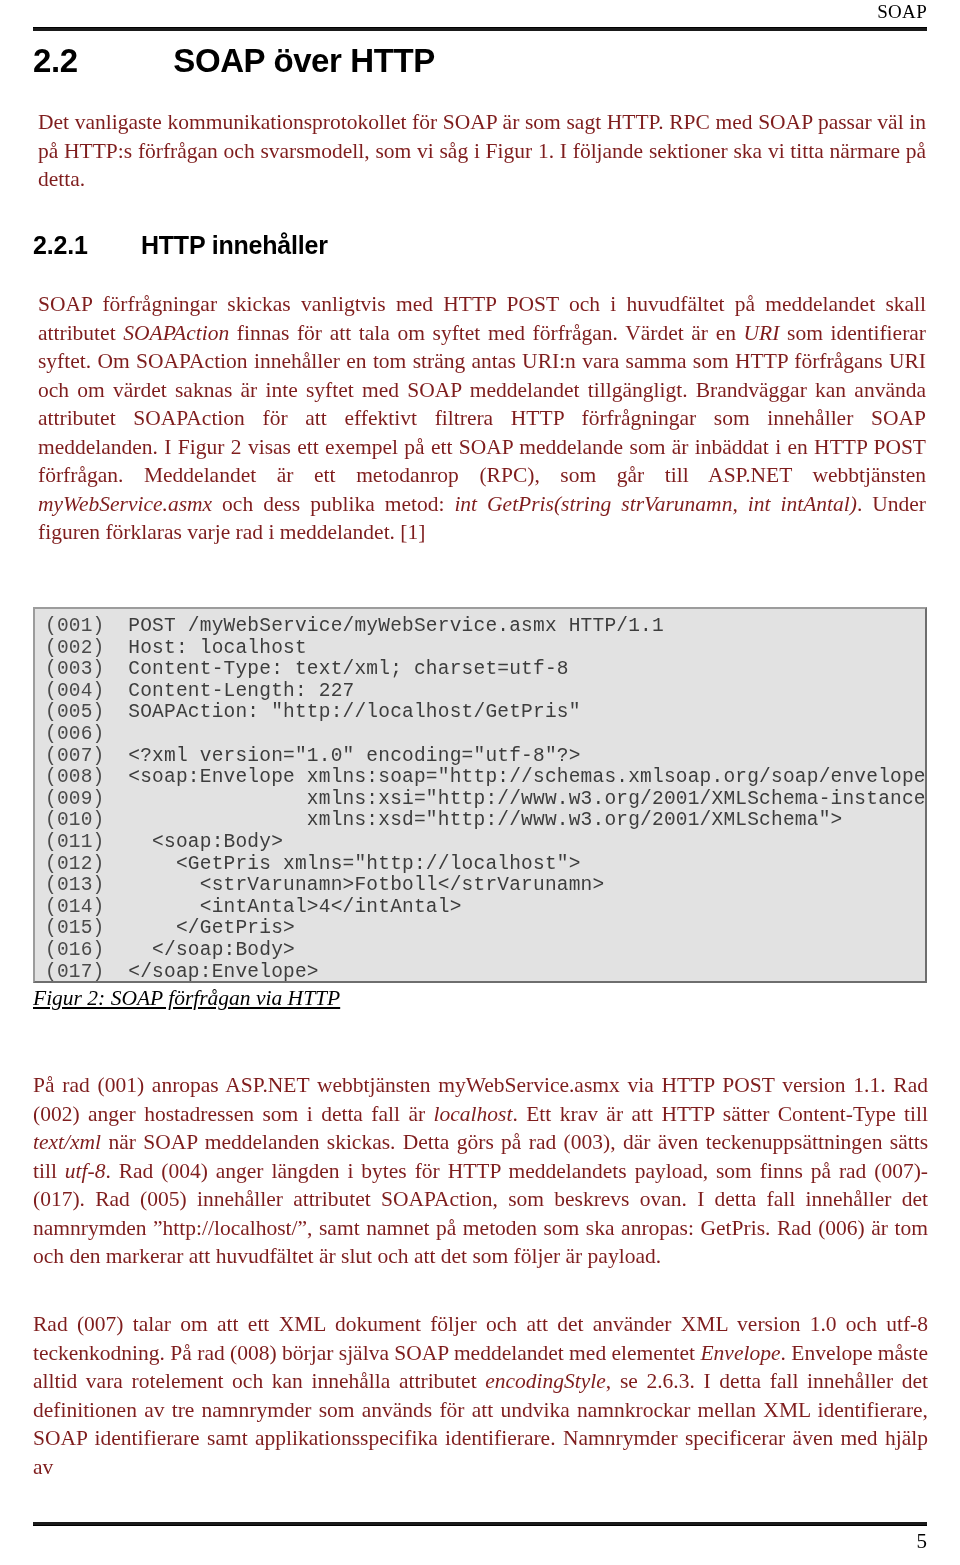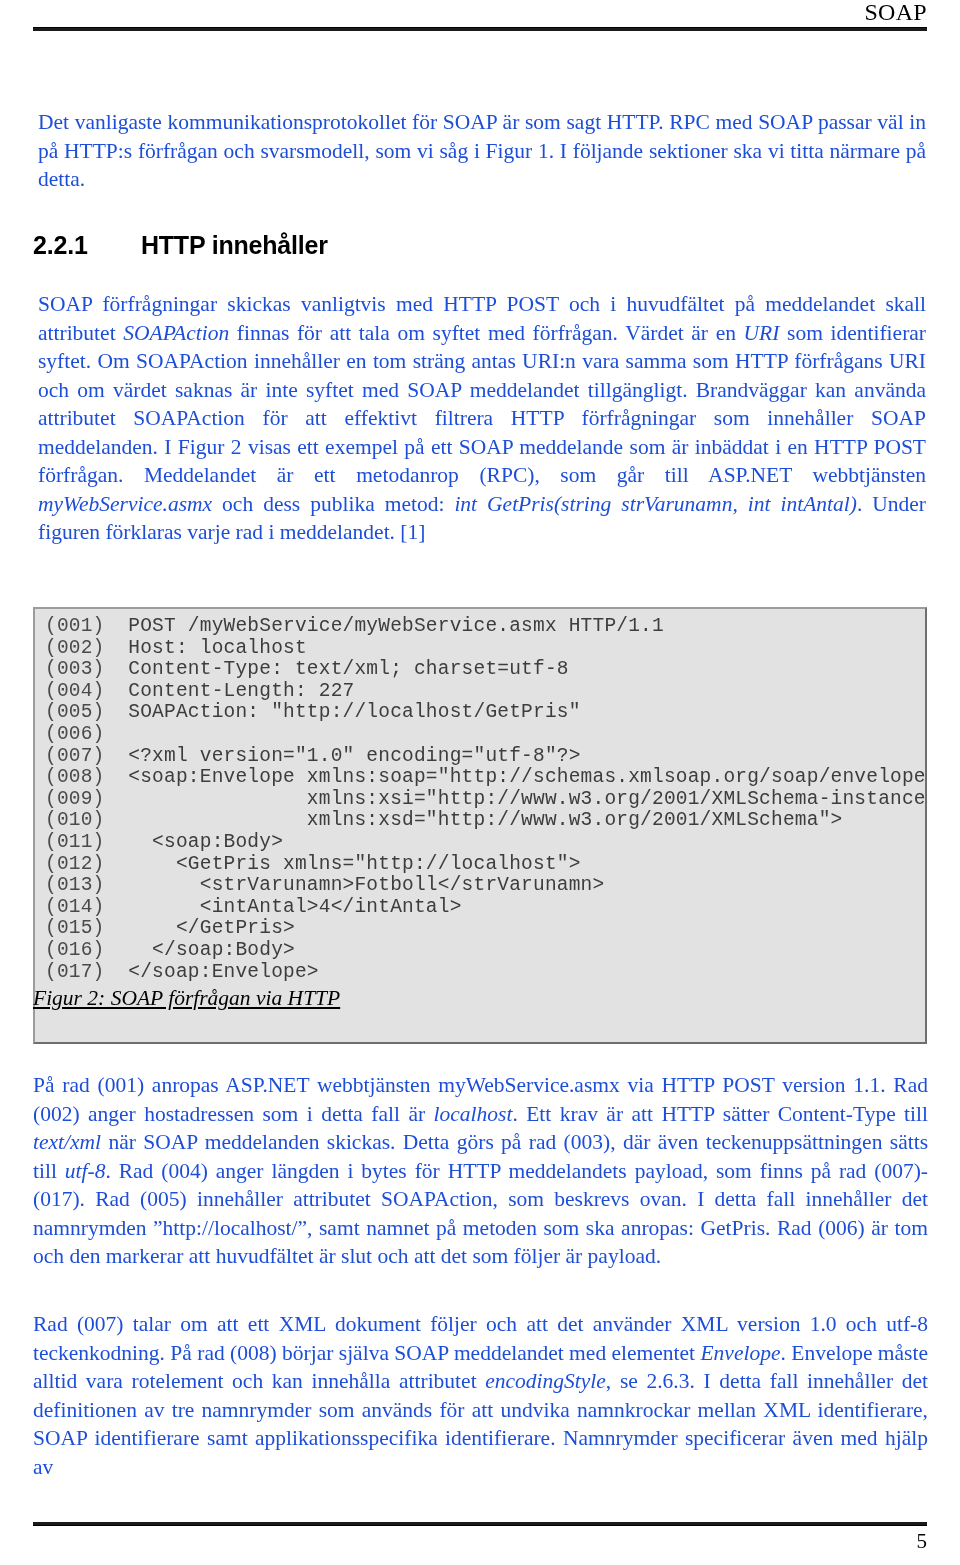--- a/index.html
+++ b/index.html
@@ -24,21 +24,21 @@
     left: 33px;
     right: 33px;
     top: 0px;
     height: 30px;
   }
   .header-text {
     position: absolute;
     right: 0;
     top: 0px;
     font-family: "Liberation Serif", serif;
-    font-size: 24px;
+    font-size: 19px;
     line-height: 24px;
     letter-spacing: 0.3px;
   }
   .header-rule {
     position: absolute;
     left: 0;
     right: 0;
     top: 27px;
     height: 3px;
     background: #1a1a1a;
@@ -70,39 +70,39 @@
   }
 
   
   .para {
     position: absolute;
     font-family: "Liberation Serif", serif;
     font-size: 21.5px;
     line-height: 28.5px;
     text-align: justify;
     text-justify: inter-word;
-    color: #1d4ed8;
+    color: #7f1d1d;
   }
   .para i { }
 
   #para-intro   { left: 38px; width: 888px; top: 108px; }
   #para-req     { left: 38px; width: 888px; top: 290px; }
   #para-line1   { left: 33px; width: 895px; top: 1047px; margin-top: 24px; }
   #para-line7   { left: 33px; width: 895px; top: 1310px; }
 
   
   .indent-first { text-indent: 0; }
 
   
   .codebox {
     position: absolute;
     left: 33px;
     top: 607px;
     width: 894px;
-    height: 437px;
+    height: 376px;
     background: #e2e2e2;
     border: 2px solid #8a8a8a;
     border-top-color: #9c9c9c;
     border-left-color: #9c9c9c;
     border-right-color: #6e6e6e;
     border-bottom-color: #6e6e6e;
     box-sizing: border-box;
     overflow: hidden;
   }
   .codelines {
@@ -154,20 +154,21 @@
 </head>
 <body>
 
 <div class="page">
 
   <div class="header">
     <div class="header-text">SOAP</div>
     <div class="header-rule"></div>
   </div>
 
+  <div class="h2"><span>2.2</span>		<span>SOAP över HTTP</span></div>
 
   <div class="para indent-first" id="para-intro">
     <span>Det vanligaste kommunikationsprotokollet för SOAP är som sagt HTTP. RPC med SOAP passar väl in på HTTP:s förfrågan och svarsmodell, som vi såg i Figur 1. I följande sektioner ska vi titta närmare på detta.</span>
   </div>
 
   <div class="h3"><span>2.2.1</span>	<span>HTTP innehåller</span></div>
 
   <div class="para" id="para-req"><span>SOAP förfrågningar skickas vanligtvis med HTTP POST och i huvudfältet på meddelandet skall attributet </span><i>SOAPAction</i><span> finnas för att tala om syftet med förfrågan. Värdet är en </span><i>URI</i><span> som identifierar syftet. Om SOAPAction innehåller en tom sträng antas URI:n vara samma som HTTP förfrågans URI och om värdet saknas är inte syftet med SOAP meddelandet tillgängligt. Brandväggar kan använda attributet SOAPAction för att effektivt filtrera HTTP förfrågningar som innehåller SOAP meddelanden. I Figur 2 visas ett exempel på ett SOAP meddelande som är inbäddat i en HTTP POST förfrågan. Meddelandet är ett metodanrop (RPC), som går till ASP.NET webbtjänsten </span><i>myWebService.asmx</i><span> och dess publika metod: </span><i>int GetPris(string strVarunamn, int intAntal)</i><span>. Under figuren förklaras varje rad i meddelandet.  [1]</span></div>
 
   <div class="codebox">

